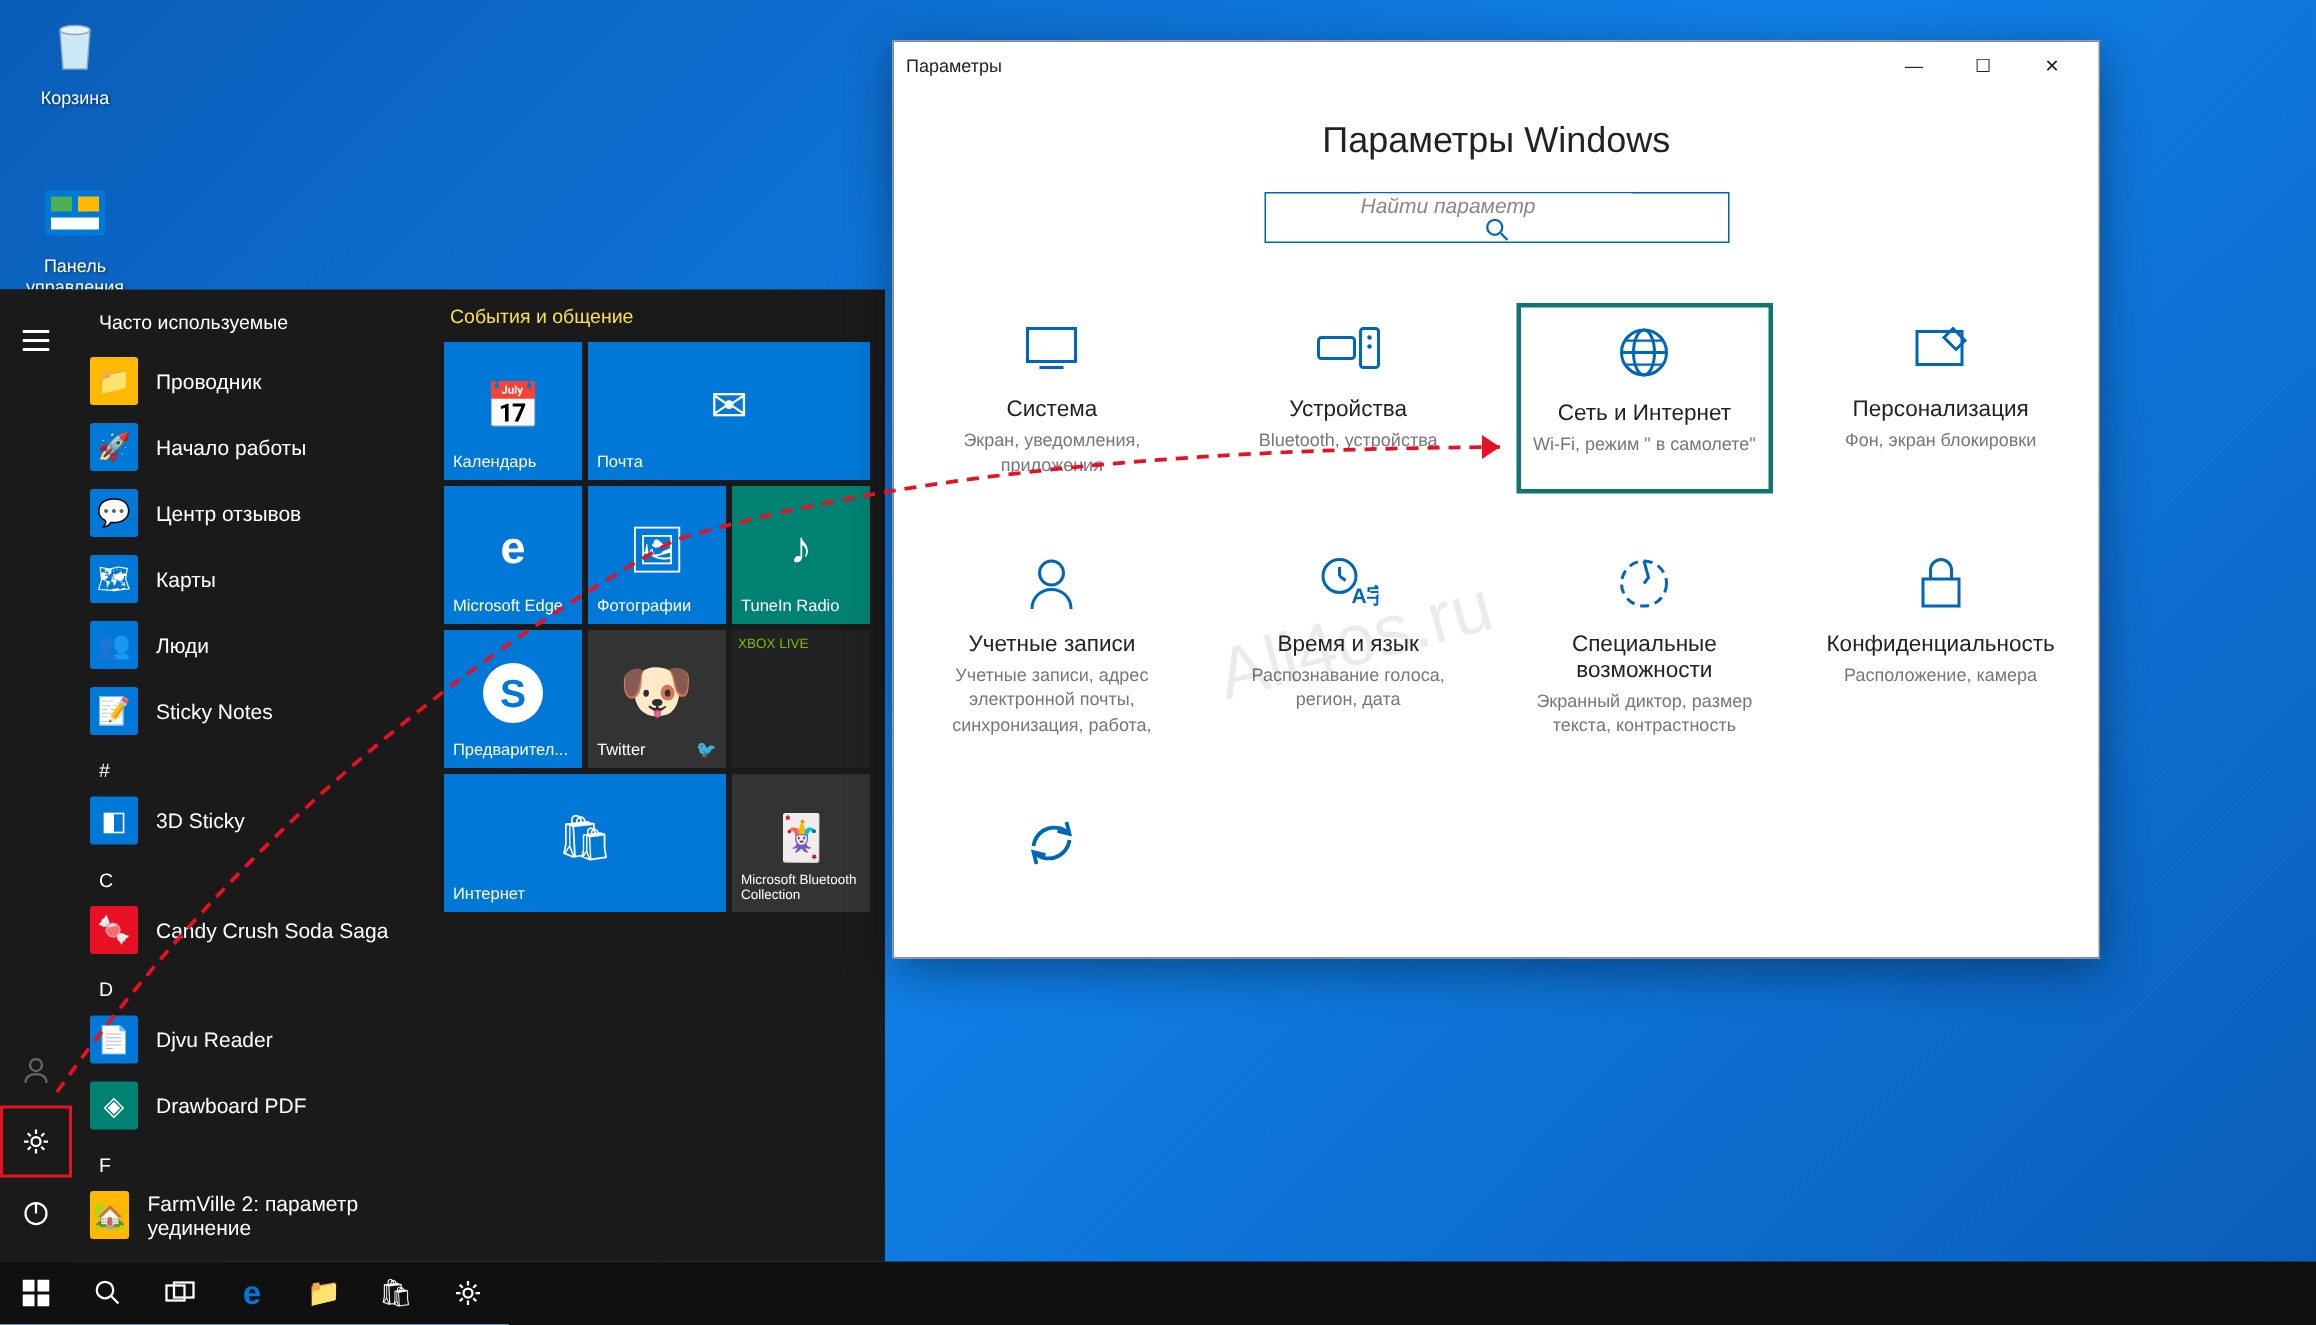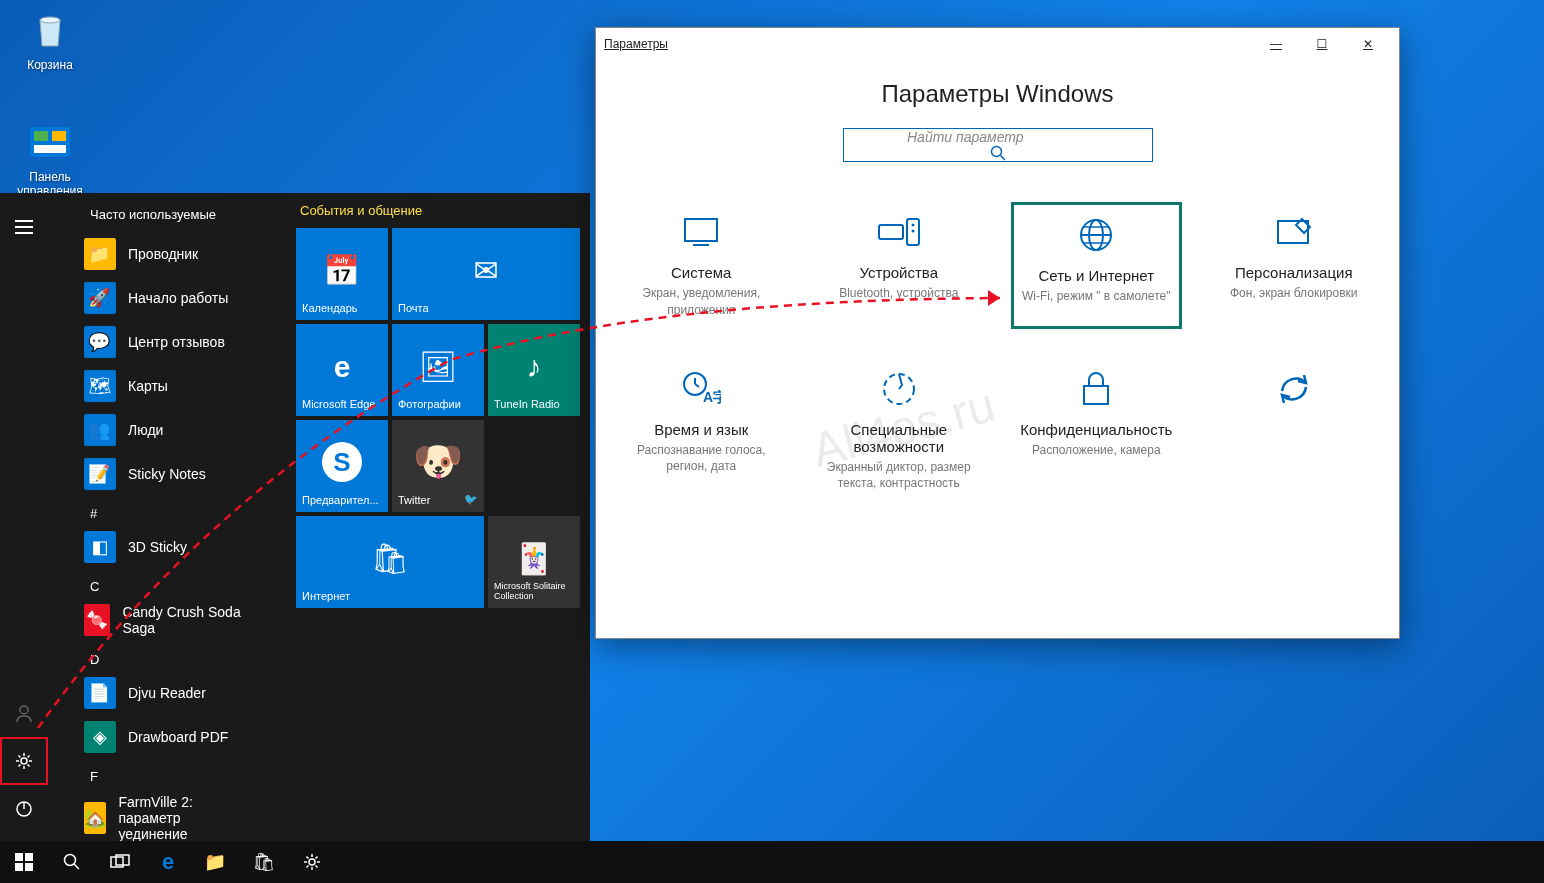--- a/index.html
+++ b/index.html
@@ -4,21 +4,21 @@
 <style>
 * { margin: 0; padding: 0; box-sizing: border-box; font-family: 'Segoe UI', Tahoma, sans-serif; }
 body { width: 1544px; height: 883px; overflow: hidden; position: relative; background: linear-gradient(135deg, #0a5db8 0%, #1080e8 50%, #0a5db8 100%); }
 
 
 .desktop-icon { position: absolute; width: 80px; text-align: center; color: #fff; font-size: 12px; cursor: pointer; }
 .desktop-icon .icon-img { width: 48px; height: 48px; margin: 0 auto 4px; display: flex; align-items: center; justify-content: center; }
 .desktop-icon .label { text-shadow: 1px 1px 2px rgba(0,0,0,.5); }
 
 
-.start-menu { position: absolute; left: 0; bottom: 42px; width: 590px; height: 648px; background: #1a1a1a; display: flex; gap: 24px; }
+.start-menu { position: absolute; left: 0; bottom: 42px; width: 590px; height: 648px; background: #1a1a1a; display: flex; }
 .start-rail { width: 48px; background: #1a1a1a; display: flex; flex-direction: column; }
 .start-rail .rail-top { padding-top: 10px; }
 .start-rail .rail-bottom { margin-top: auto; padding-bottom: 8px; }
 .rail-btn { width: 48px; height: 48px; display: flex; align-items: center; justify-content: center; color: #fff; cursor: pointer; }
 .rail-btn.highlighted { outline: 2px solid #e81123; outline-offset: -2px; }
 
 .start-apps { width: 246px; padding: 8px 0; overflow: hidden; }
 .start-apps-header { color: #fff; font-size: 13px; padding: 6px 18px 10px; }
 .app-item { display: flex; align-items: center; padding: 6px 12px; color: #fff; font-size: 14px; cursor: pointer; }
 .app-item .app-icon { width: 32px; height: 32px; margin-right: 12px; display: flex; align-items: center; justify-content: center; font-size: 18px; border-radius: 2px; }
@@ -33,21 +33,21 @@
 .tile-blue { background: #0078d7; }
 .tile-teal { background: #008272; }
 .tile-dark { background: #333; }
 
 
 .taskbar { position: absolute; left: 0; bottom: 0; width: 100%; height: 42px; background: #101010; display: flex; align-items: center; }
 .taskbar-btn { width: 48px; height: 42px; display: flex; align-items: center; justify-content: center; color: #fff; cursor: pointer; }
 
 
 .settings-window { position: absolute; left: 595px; top: 27px; width: 805px; height: 612px; background: #fff; border: 1px solid #888; box-shadow: 0 8px 30px rgba(0,0,0,.4); display: flex; flex-direction: column; }
-.win-titlebar { height: 32px; display: flex; align-items: center; padding: 0 8px; font-size: 12px; color: #222; text-decoration: underline; }
+.win-titlebar { height: 32px; display: flex; align-items: center; padding: 0 8px; font-size: 12px; color: #222; }
 .win-controls { margin-left: auto; display: flex; }
 .win-ctrl { width: 46px; height: 32px; display: flex; align-items: center; justify-content: center; cursor: pointer; font-size: 12px; }
 .win-body { flex: 1; padding: 20px 20px 0; overflow: hidden; }
 .win-heading { text-align: center; font-size: 24px; font-weight: 300; color: #222; margin-bottom: 20px; }
 .search-box { width: 310px; height: 34px; margin: 0 auto 40px; border: 1px solid #0067b8; display: flex; align-items: center; padding: 0 10px; flex-direction: column; }
 .search-box input { flex: 1; border: none; outline: none; font-size: 14px; color: #666; }
 .search-box input::placeholder { color: #888; font-style: italic; }
 .search-box .search-icn { color: #0067b8; }
 
 .settings-grid { display: grid; grid-template-columns: repeat(4, 1fr); gap: 30px 27px; }
@@ -204,27 +204,30 @@
         </div>
       <div class="tile tile-blue">
           <div class="tile-icon" style="font-weight:bold;background:#fff;color:#0078d7;width:40px;height:40px;border-radius:50%;display:flex;align-items:center;justify-content:center;font-size:26px">S</div>
           <span>Предварител...</span>
         </div>
       <div class="tile tile-dark">
           <div class="tile-icon" style="font-size:40px">🐶</div>
           <span>Twitter</span>
           <span style="position:absolute;bottom:6px;right:6px">🐦</span>
         </div>
+      <div style="background:#222" class="tile">
+          <div style="position:absolute;top:4px;left:4px;font-size:9px;color:#7cb900">XBOX LIVE</div>
+        </div>
       <div class="tile tile-blue wide">
           <div class="tile-icon">🛍</div>
           <span>Интернет</span>
         </div>
       <div class="tile tile-dark">
           <div class="tile-icon">🃏</div>
-          <span style="font-size:9px;line-height:1.1">Microsoft Solitaire Collection</span>
+          <span style="font-size:9px;line-height:1.1">Microsoft Bluetooth Collection</span>
         </div>
     </div>
   </div>
 </div>
 
 <div class="settings-window">
   <div class="win-titlebar">
     <span>Параметры</span>
     <div class="win-controls">
       <div class="win-ctrl">—</div>
@@ -284,20 +287,30 @@
             <svg width="40" height="34" viewBox="0 0 40 34">
               <rect x="4" y="6" width="30" height="22" fill="none" stroke="#0067b8" stroke-width="2"></rect>
               <path d="M28 4 L36 12 L30 18 L22 10 Z" fill="none" stroke="#0067b8" stroke-width="2"></path>
             </svg>
           </div>
         <div class="s-title">Персонализация</div>
         <div class="s-desc">Фон, экран блокировки</div>
       </div>
       <div class="settings-tile">
         <div class="s-icon">
+            <svg width="34" height="38" viewBox="0 0 34 38">
+              <circle cx="17" cy="12" r="8" fill="none" stroke="#0067b8" stroke-width="2"></circle>
+              <path d="M4 36c0-8 6-13 13-13s13 5 13 13" fill="none" stroke="#0067b8" stroke-width="2"></path>
+            </svg>
+          </div>
+        <div class="s-title">Учетные записи</div>
+        <div class="s-desc">Учетные записи, адрес электронной почты, синхронизация, работа,</div>
+      </div>
+      <div class="settings-tile">
+        <div class="s-icon">
             <svg width="40" height="38" viewBox="0 0 40 38">
               <circle cx="14" cy="14" r="11" fill="none" stroke="#0067b8" stroke-width="2"></circle>
               <line x1="14" y1="8" x2="14" y2="14" stroke="#0067b8" stroke-width="2"></line>
               <line x1="14" y1="14" x2="18" y2="17" stroke="#0067b8" stroke-width="2"></line>
               <text x="22" y="32" font-size="14" fill="#0067b8" font-weight="bold">A字</text>
             </svg>
           </div>
         <div class="s-title">Время и язык</div>
         <div class="s-desc">Распознавание голоса, регион, дата</div>
       </div>

